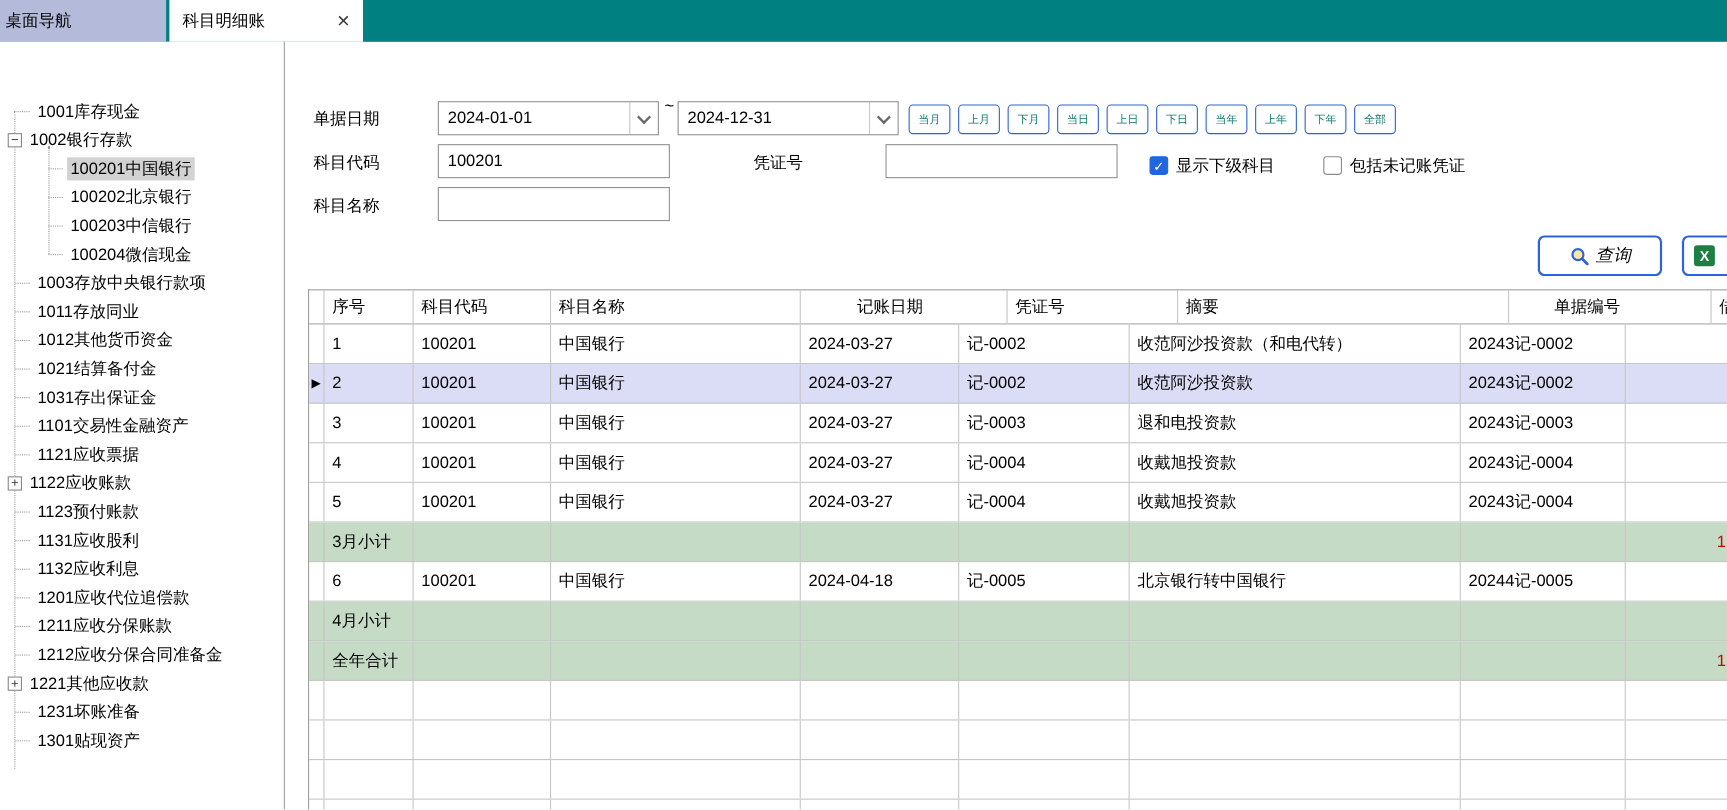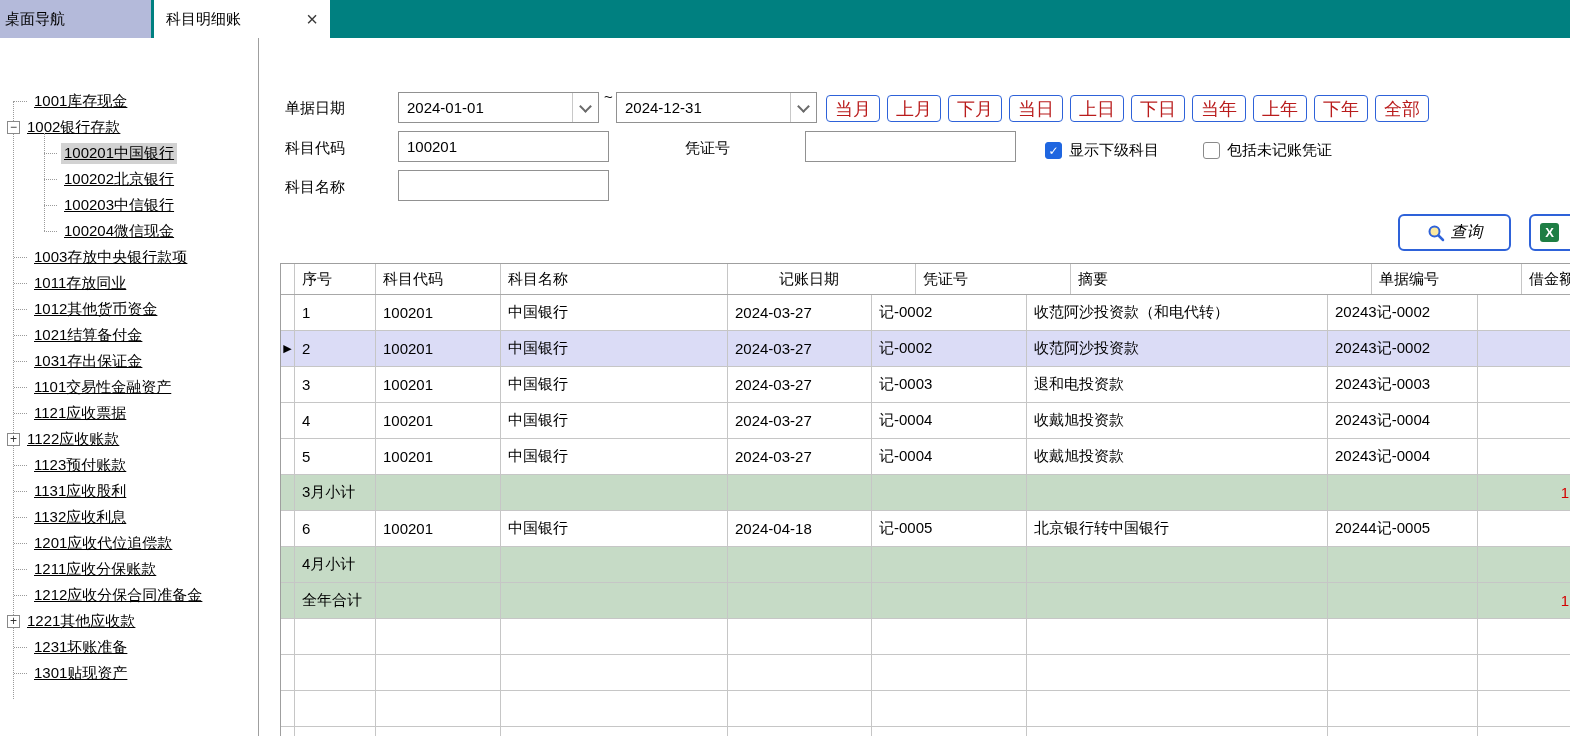--- a/index.html
+++ b/index.html
@@ -17,31 +17,31 @@
   .treepanel{position:absolute;left:0;top:38px;width:259px;height:698px;background:#fff;border-right:1px solid #9f9f9f;box-sizing:border-box;}
   .tree{position:absolute;left:0;top:50px;right:2px;}
   .tree::before{content:"";position:absolute;left:13px;top:13px;height:598px;border-left:1px dotted #9a9a9a;}
   .tree::after{content:"";position:absolute;left:44px;top:45px;height:98px;border-left:1px dotted #9a9a9a;}
   .titem{height:26px;display:flex;align-items:center;white-space:nowrap;overflow:hidden;cursor:default;}
   .conn{border-top:1px dotted #9a9a9a;height:0;flex:none;}
   .lvl0>.conn{width:13px;margin-left:14px;}
   .lvl1>.conn{width:13px;margin-left:44px;}
   .ebox{box-sizing:border-box;flex:none;width:13px;height:13px;margin-left:7px;border:1px solid #898989;background:#fff;color:#333;
         font-size:12px;line-height:10px;display:flex;align-items:center;justify-content:center;position:relative;z-index:1;}
-  .tlabel{margin-left:4px;padding:1px 3px;text-decoration:underline;}
+  .tlabel{margin-left:4px;padding:1px 3px;}
   .tlabel.sel{background:#d2d2d2;}
   
   .flabel{position:absolute;font-size:15px;}
   .combo{position:absolute;box-sizing:border-box;height:31px;background:#fff;border:1px solid #919191;display:flex;align-items:center;}
   .combo .val{flex:1;padding-left:8px;font-size:15px;}
   .arrowbox{width:25px;align-self:stretch;border-left:1px solid #c8c8c8;display:flex;align-items:center;justify-content:center;}
   .chev{width:7px;height:7px;border-right:2px solid #6a6a6a;border-bottom:2px solid #6a6a6a;transform:rotate(45deg);margin-top:-3px;}
   .qbtns{position:absolute;left:826px;top:95px;display:flex;gap:7px;}
-  .qbtn{box-sizing:border-box;height:27px;padding:0 8px;border:1px solid #2e62d9;border-radius:4px;background:#fff;color:#b91c1c;
-        font-size:18px;font-family:inherit;display:flex;align-items:center;cursor:default;}
+  .qbtn{box-sizing:border-box;height:27px;padding:0 8px;border:1px solid #2e62d9;border-radius:4px;background:#fff;color:#0f766e;
+        font-size:10px;font-family:inherit;display:flex;align-items:center;cursor:default;}
   .tinput{position:absolute;box-sizing:border-box;height:31px;border:1px solid #919191;font-size:15px;padding:0 8px;
           font-family:inherit;outline:none;background:#fff;}
   .cbx{position:absolute;display:flex;align-items:center;gap:7px;font-size:15px;}
   .cbox{box-sizing:border-box;width:17px;height:17px;border:1px solid #8a8a8a;border-radius:3px;background:#fff;flex:none;}
   .cbox.checked{background:#1f66e0;border-color:#1f66e0;color:#fff;display:flex;align-items:center;justify-content:center;
                 font-size:12px;font-weight:bold;}
   .querybtn{position:absolute;left:1398px;top:214px;width:113px;height:37px;box-sizing:border-box;border:2px solid #2e62d9;
             border-radius:6px;background:#fff;display:flex;align-items:center;justify-content:center;gap:6px;font-size:16px;
             font-family:inherit;color:#000;font-style:italic;}
   .excelbtn{position:absolute;left:1529px;top:214px;width:110px;height:37px;box-sizing:border-box;border:2px solid #2e62d9;
@@ -237,21 +237,21 @@
 
 <div class="grid">
     <div class="trow thead">
       <div class="cell gutter" style="width: 14px;"></div>
       <div class="cell" style="width: 81px;">序号</div>
       <div class="cell" style="width: 125px;">科目代码</div>
       <div class="cell" style="width: 227px;">科目名称</div>
       <div class="cell" style="width: 144px; margin-left: 44px;">记账日期</div>
       <div class="cell" style="width: 155px;">凭证号</div>
       <div class="cell" style="width: 301px;">摘要</div>
-      <div class="cell" style="width: 150px;">单据编号</div>
+      <div class="cell" style="width: 150px; margin-left: 34px;">单据编号</div>
       <div class="cell" style="width: 96px;">借金额</div>
     </div>
     <div class="trow">
       <div class="cell gutter" style="width: 14px;"></div>
       <div class="cell" style="width: 81px;">1</div>
       <div class="cell" style="width: 125px;">100201</div>
       <div class="cell" style="width: 227px;">中国银行</div>
       <div class="cell" style="width: 144px;">2024-03-27</div>
       <div class="cell" style="width: 155px;">记-0002</div>
       <div class="cell" style="width: 301px;">收范阿沙投资款（和电代转）</div>

